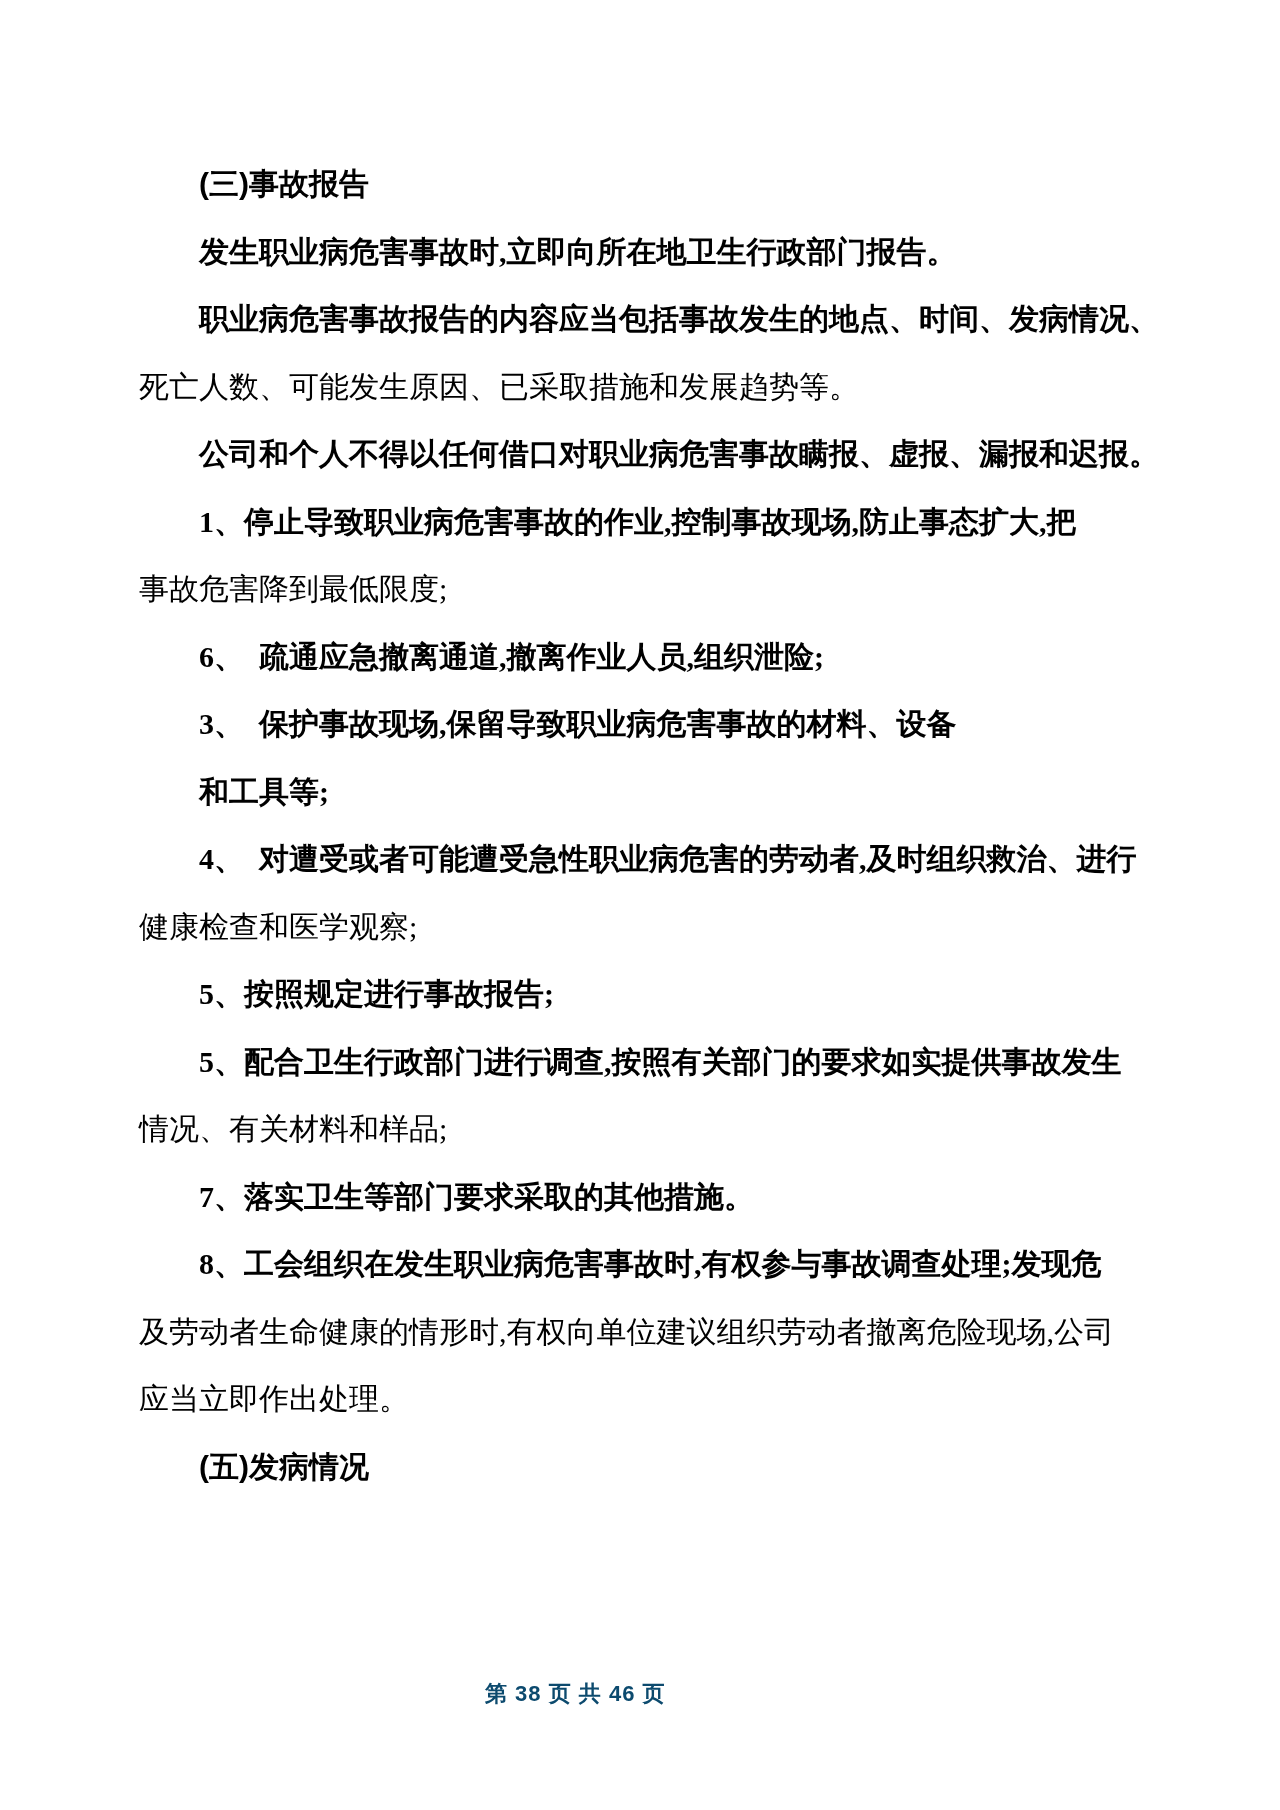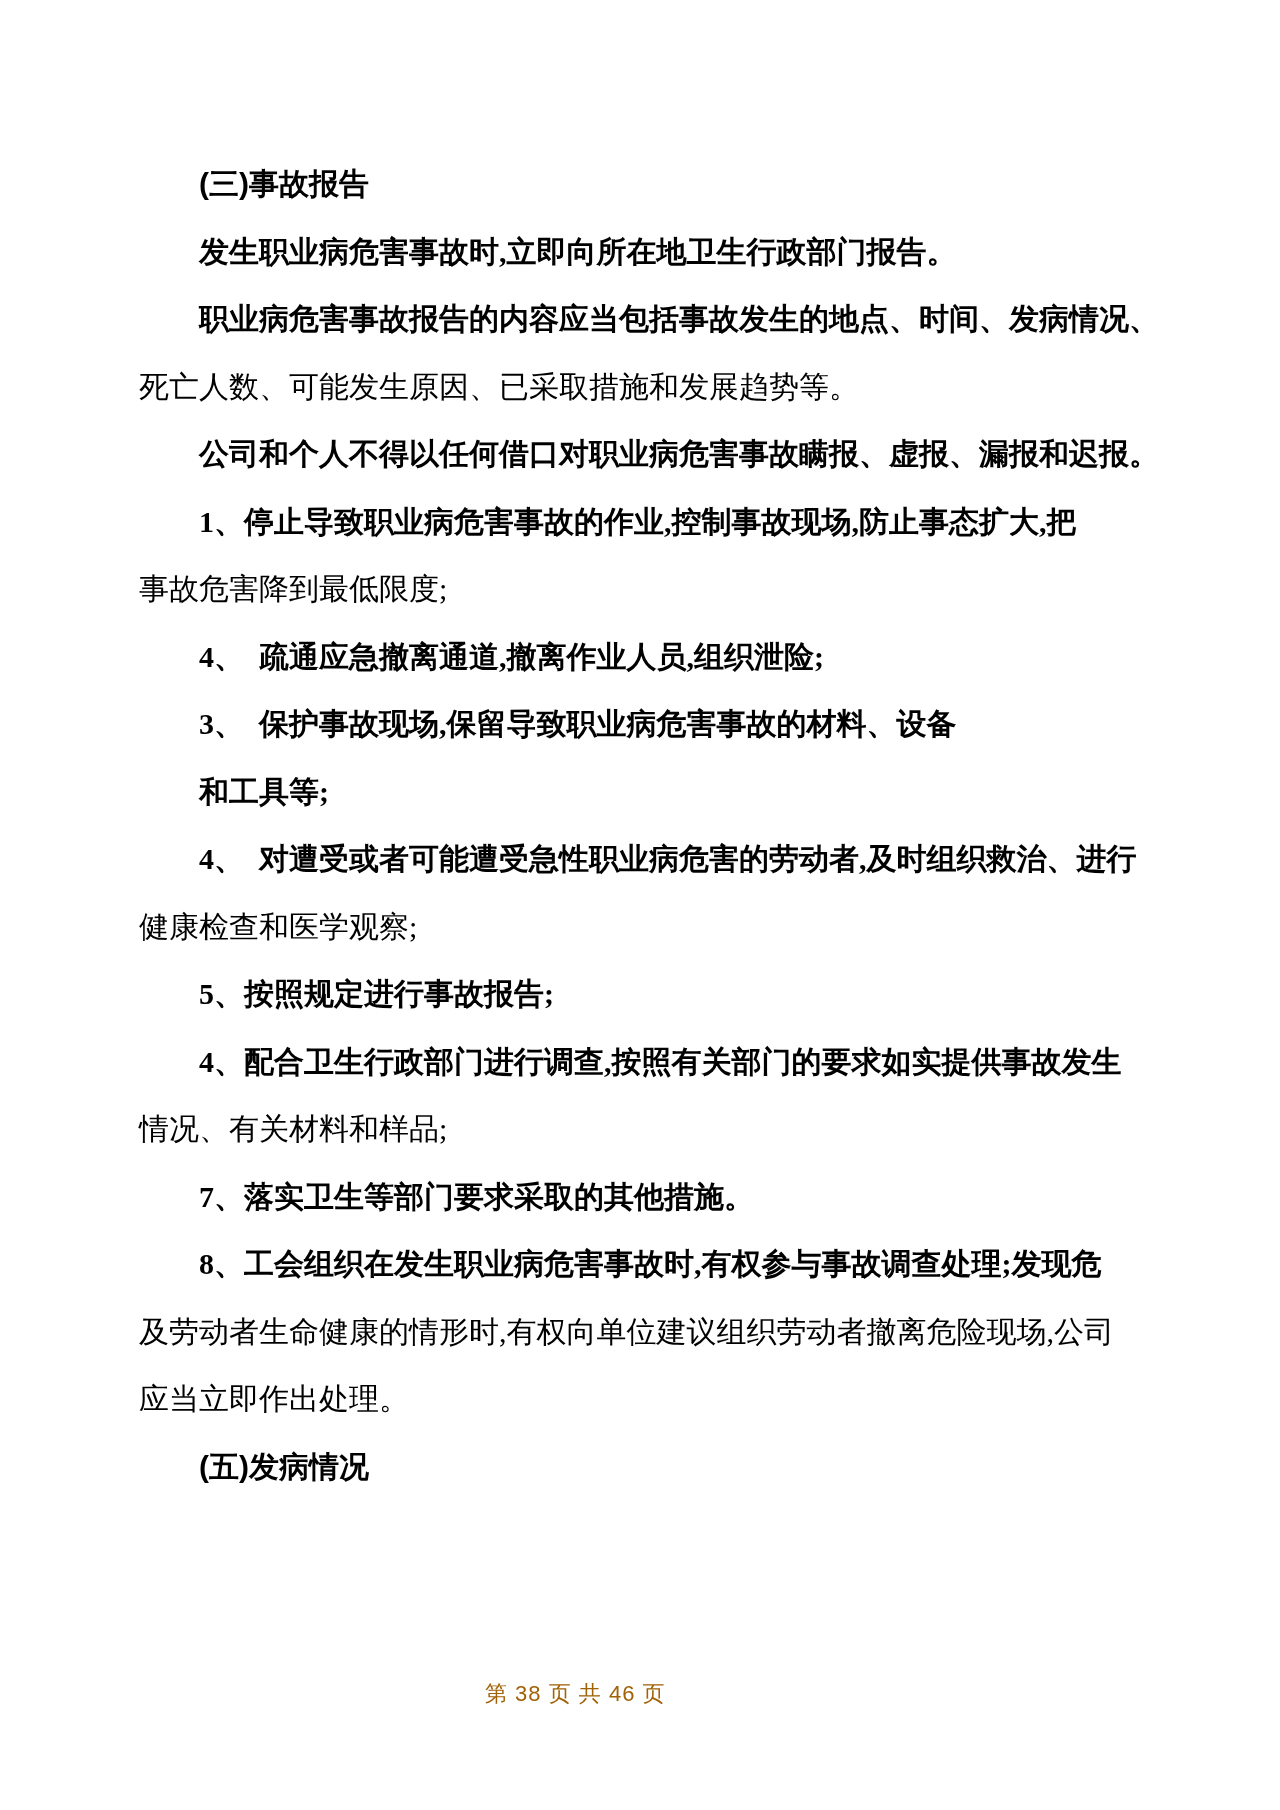--- a/index.html
+++ b/index.html
@@ -36,46 +36,46 @@
   .line.heading {
     font-family: "Liberation Sans", "DejaVu Sans", sans-serif;
     font-weight: 700;
   }
   .footer {
     position: absolute;
     left: 485px;
     top: 1680px;
     font-size: 22px;
     line-height: 27px;
-    font-weight: 400;
+    font-weight: 700;
     font-family: "Liberation Sans", "DejaVu Sans", sans-serif;
     letter-spacing: 1px;
     white-space: nowrap;
-    color: #a16207;
+    color: #0c4a6e;
   }
 </style>
 </head>
 <body>
 
 <div class="page">
   <div class="doc-content">
       <div class="line heading indent">(三)事故报告</div>
       <div class="line body indent">发生职业病危害事故时,立即向所在地卫生行政部门报告。</div>
       <div class="line body indent">职业病危害事故报告的内容应当包括事故发生的地点、时间、发病情况、</div>
       <div class="line body">死亡人数、可能发生原因、已采取措施和发展趋势等。</div>
       <div class="line body indent">公司和个人不得以任何借口对职业病危害事故瞒报、虚报、漏报和迟报。</div>
       <div class="line body indent">1、停止导致职业病危害事故的作业,控制事故现场,防止事态扩大,把</div>
       <div class="line body">事故危害降到最低限度;</div>
-      <div class="line body indent">4、 疏通应急撤离通道,撤离作业人员,组织泄险;</div>
+      <div class="line body indent">6、 疏通应急撤离通道,撤离作业人员,组织泄险;</div>
       <div class="line body indent">3、 保护事故现场,保留导致职业病危害事故的材料、设备</div>
       <div class="line body indent">和工具等;</div>
       <div class="line body indent">4、 对遭受或者可能遭受急性职业病危害的劳动者,及时组织救治、进行</div>
       <div class="line body">健康检查和医学观察;</div>
       <div class="line body indent">5、按照规定进行事故报告;</div>
-      <div class="line body indent">4、配合卫生行政部门进行调查,按照有关部门的要求如实提供事故发生</div>
+      <div class="line body indent">5、配合卫生行政部门进行调查,按照有关部门的要求如实提供事故发生</div>
       <div class="line body">情况、有关材料和样品;</div>
       <div class="line body indent">7、落实卫生等部门要求采取的其他措施。</div>
       <div class="line body indent">8、工会组织在发生职业病危害事故时,有权参与事故调查处理;发现危</div>
       <div class="line body">及劳动者生命健康的情形时,有权向单位建议组织劳动者撤离危险现场,公司</div>
       <div class="line body">应当立即作出处理。</div>
       <div class="line heading indent">(五)发病情况</div>
     </div>
   <div class="footer">第 38 页 共 46 页</div>
 </div>
 

